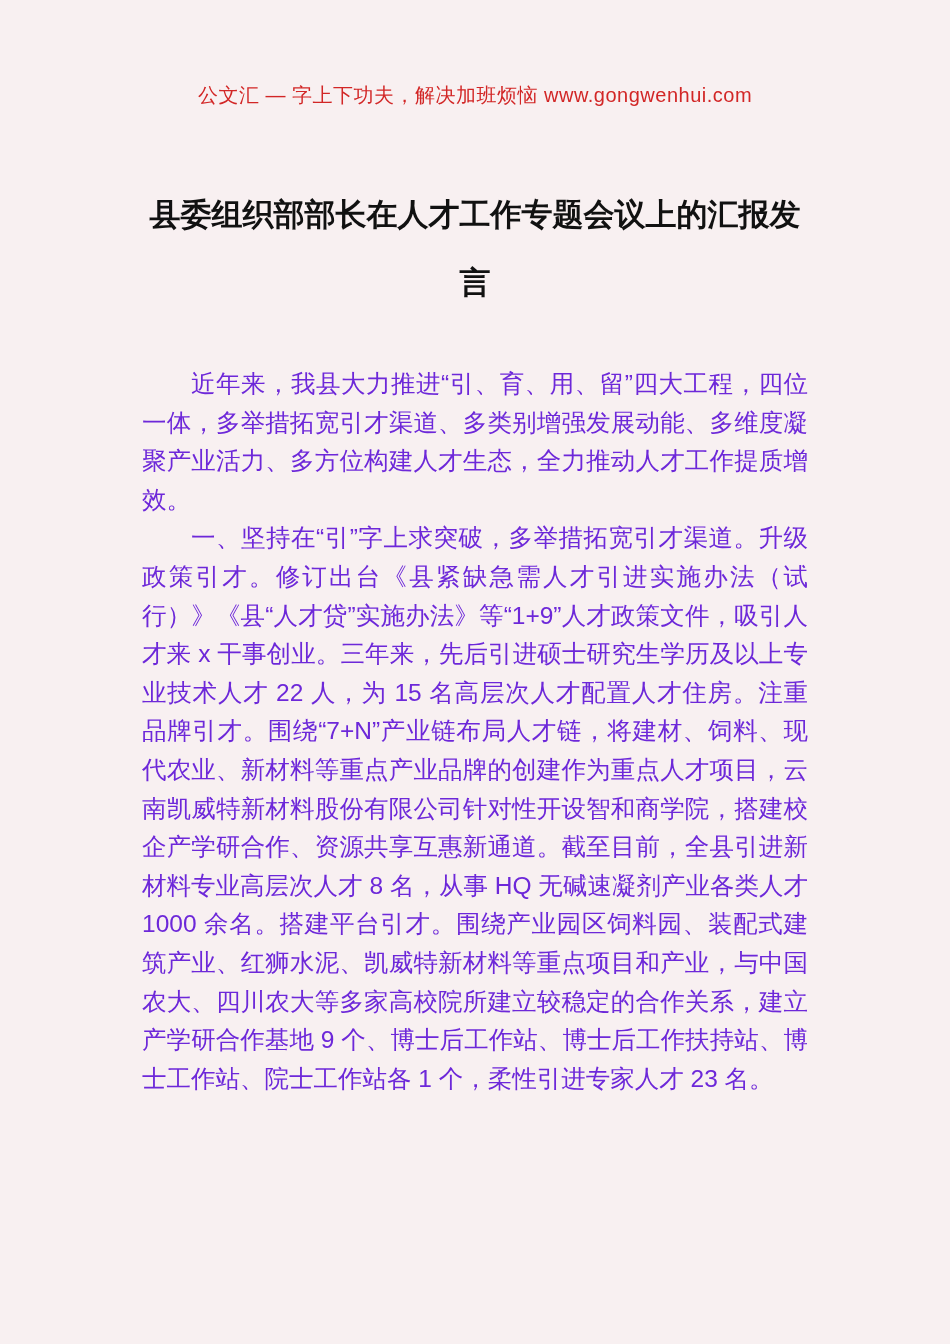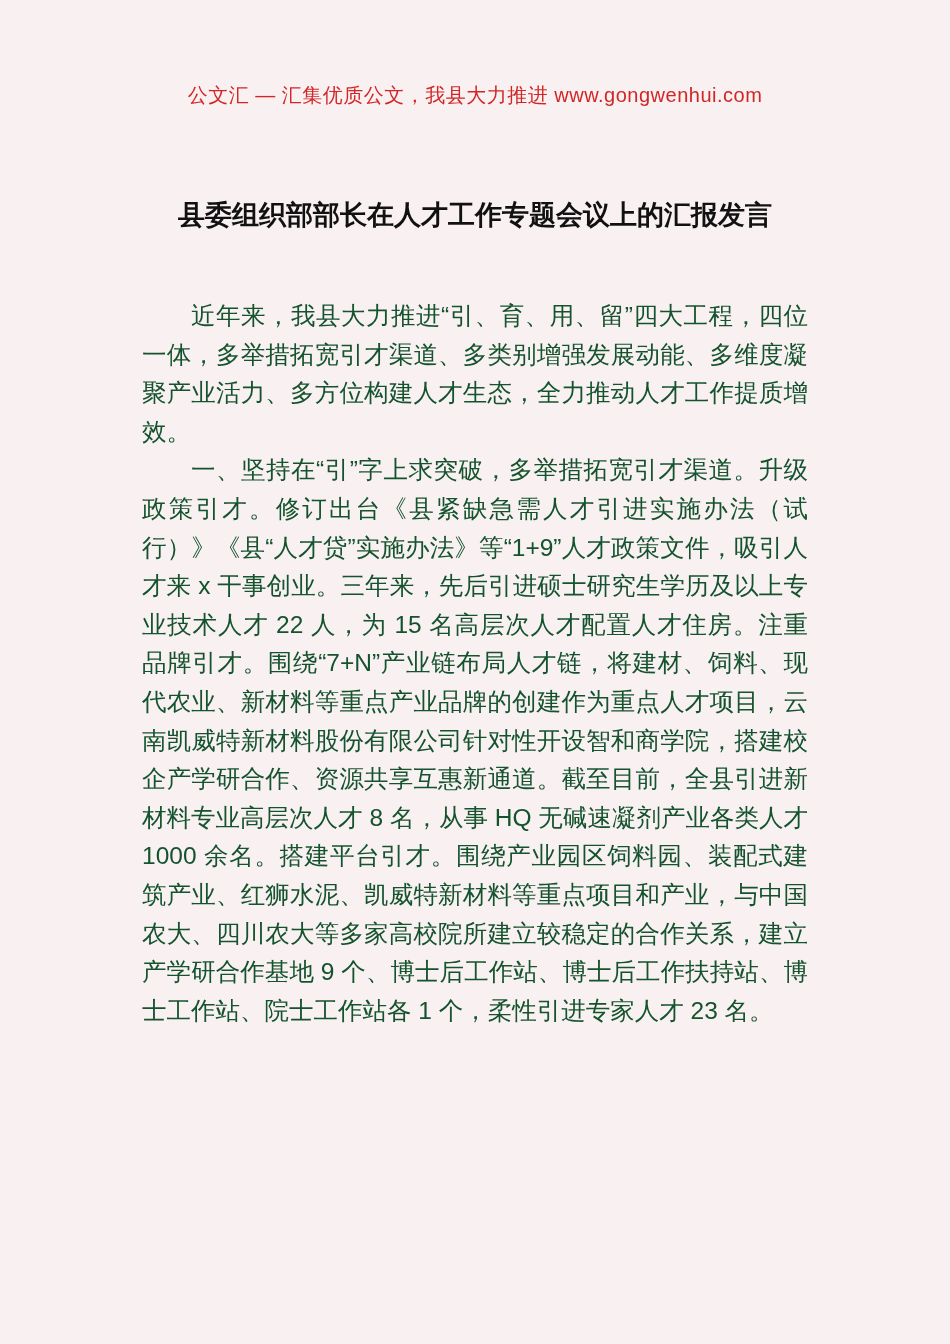--- a/index.html
+++ b/index.html
@@ -31,45 +31,45 @@
       letter-spacing: 0.5px;
       color: #d22626;
       white-space: nowrap;
     }
 
     
     .doc-title {
       margin-top: 72px;
       margin-bottom: 48px;
       text-align: center;
-      font-size: 27px;
+      font-size: 31px;
       font-weight: 600;
       line-height: 68px;
       color: #111111;
     }
 
     
     .body-text {
       font-size: 24.5px;
       line-height: 38.6px;
       text-align: justify;
-      color: #14532d;
+      color: #6d28d9;
     }
     .body-text p {
       margin: 0;
       text-indent: 2em;
       word-break: break-all;
     }
   </style>
 </head>
 <body>
 
 <div class="page">
 
-  <div class="site-notice">公文汇 — 汇集优质公文，我县大力推进 www.gongwenhui.com</div>
+  <div class="site-notice">公文汇 — 字上下功夫，解决加班烦恼 www.gongwenhui.com</div>
 
   <h1 class="doc-title">县委组织部部长在人才工作专题会议上的汇报发言</h1>
 
   <div class="body-text">
     <p>近年来，我县大力推进“引、育、用、留”四大工程，四位一体，多举措拓宽引才渠道、多类别增强发展动能、多维度凝聚产业活力、多方位构建人才生态，全力推动人才工作提质增效。</p>
     <p>一、坚持在“引”字上求突破，多举措拓宽引才渠道。升级政策引才。修订出台《县紧缺急需人才引进实施办法（试行）》《县“人才贷”实施办法》等“1+9”人才政策文件，吸引人才来 x 干事创业。三年来，先后引进硕士研究生学历及以上专业技术人才 22 人，为 15 名高层次人才配置人才住房。注重品牌引才。围绕“7+N”产业链布局人才链，将建材、饲料、现代农业、新材料等重点产业品牌的创建作为重点人才项目，云南凯威特新材料股份有限公司针对性开设智和商学院，搭建校企产学研合作、资源共享互惠新通道。截至目前，全县引进新材料专业高层次人才 8 名，从事 HQ 无碱速凝剂产业各类人才 1000 余名。搭建平台引才。围绕产业园区饲料园、装配式建筑产业、红狮水泥、凯威特新材料等重点项目和产业，与中国农大、四川农大等多家高校院所建立较稳定的合作关系，建立产学研合作基地 9 个、博士后工作站、博士后工作扶持站、博士工作站、院士工作站各 1 个，柔性引进专家人才 23 名。</p>
   </div>
 
 </div>
 

